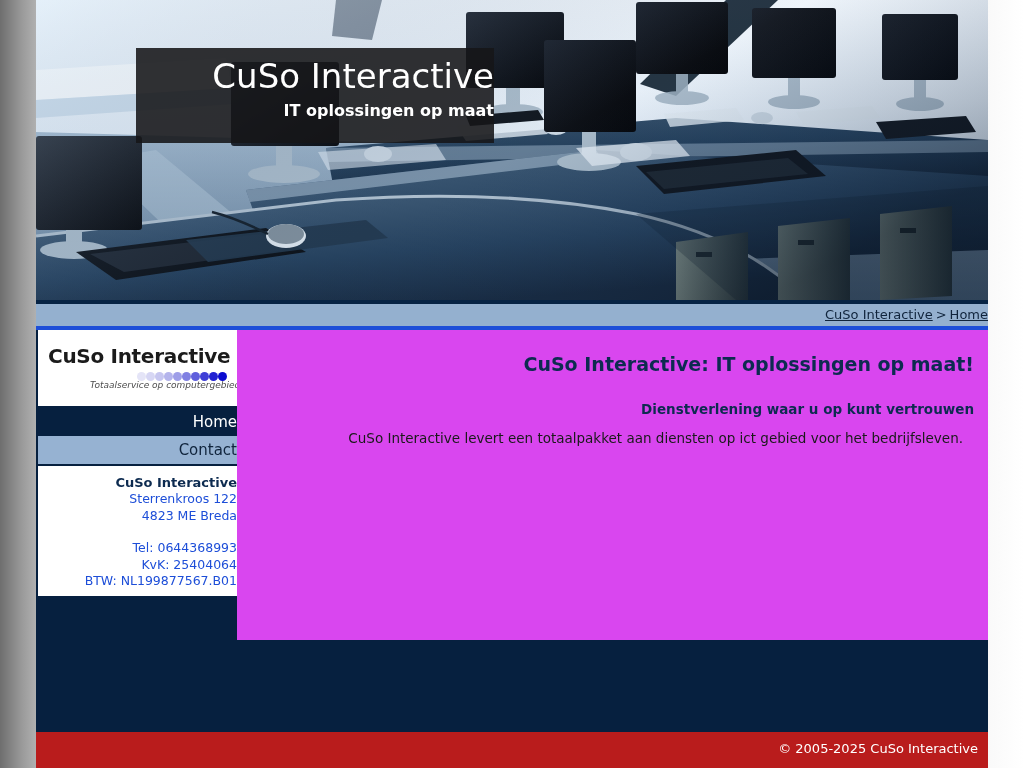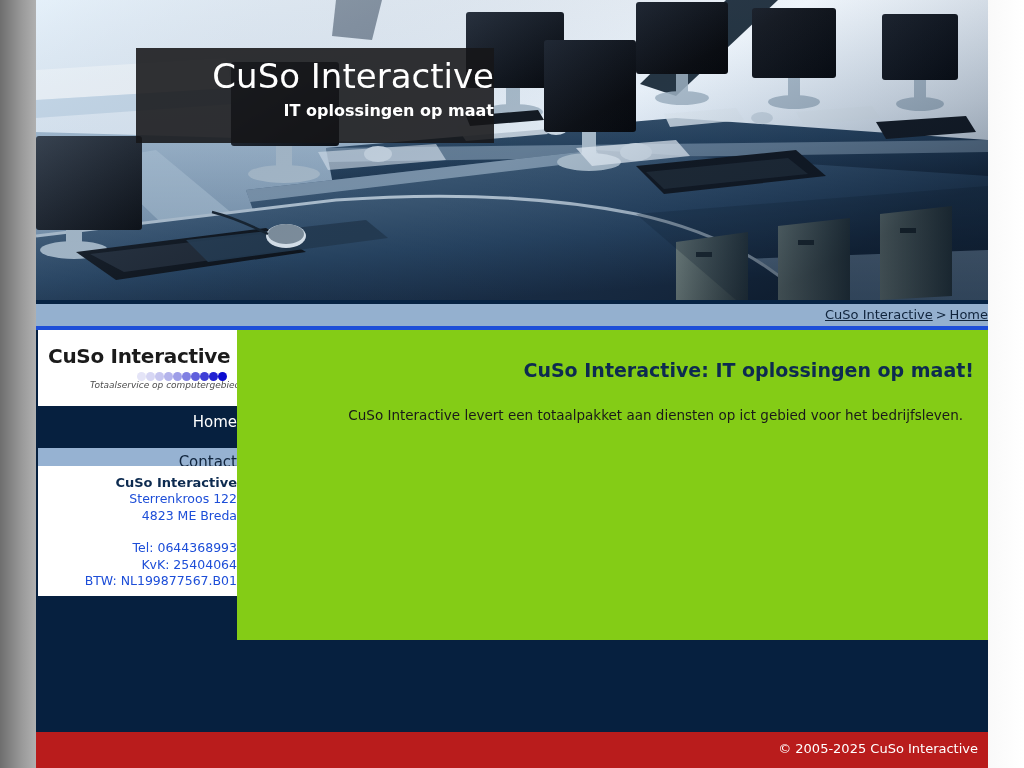--- a/index.html
+++ b/index.html
@@ -152,21 +152,20 @@
     box-sizing: border-box;
     white-space: nowrap;
   }
   .nav-item.active {
     background: #06203f;
     color: #ffffff;
   }
   .nav-item.normal {
     background: #96b2d2;
     color: #10243c;
-    margin-top: 12px;
   }
 
   #contact-box {
     position: absolute;
     left: 2px; top: 136px;
     width: 199px; height: 130px;
     background: #ffffff;
     box-sizing: border-box;
     padding: 8px 0 0 9px;
   }
@@ -183,23 +182,23 @@
     white-space: nowrap;
   }
   .contact-gap { height: 16px; }
 
   
   #content {
     position: absolute;
     left: 201px; top: 0;
     width: 751px;
     height: 310px;
-    background: #84cc16;
-    box-sizing: border-box;
-    padding: 28px 14px 0 19px;
+    background: #d946ef;
+    box-sizing: border-box;
+    padding: 22px 14px 0 19px;
   }
   #content-h1 {
     font-size: 19px;
     font-weight: bold;
     color: #0d2b50;
     margin: 0 0 24px 0;
     line-height: 24px;
   }
   #content-h2 {
     font-size: 13.5px;
@@ -395,20 +394,21 @@
         <div class="contact-line">4823 ME Breda</div>
         <div class="contact-gap"></div>
         <div class="contact-line">Tel: 0644368993</div>
         <div class="contact-line">KvK: 25404064</div>
         <div class="contact-line">BTW: NL199877567.B01</div>
       </div>
     </div>
 
     <div id="content">
       <h1 id="content-h1">CuSo Interactive: IT oplossingen op maat!</h1>
+      <h2 id="content-h2">Dienstverlening waar u op kunt vertrouwen</h2>
       <p id="content-p">CuSo Interactive levert een totaalpakket aan diensten op ict gebied voor het bedrijfsleven.</p>
     </div>
   </div>
 
   <div id="footer">
     <div id="footer-text">© 2005-2025 CuSo Interactive</div>
   </div>
 
 </div>
 

